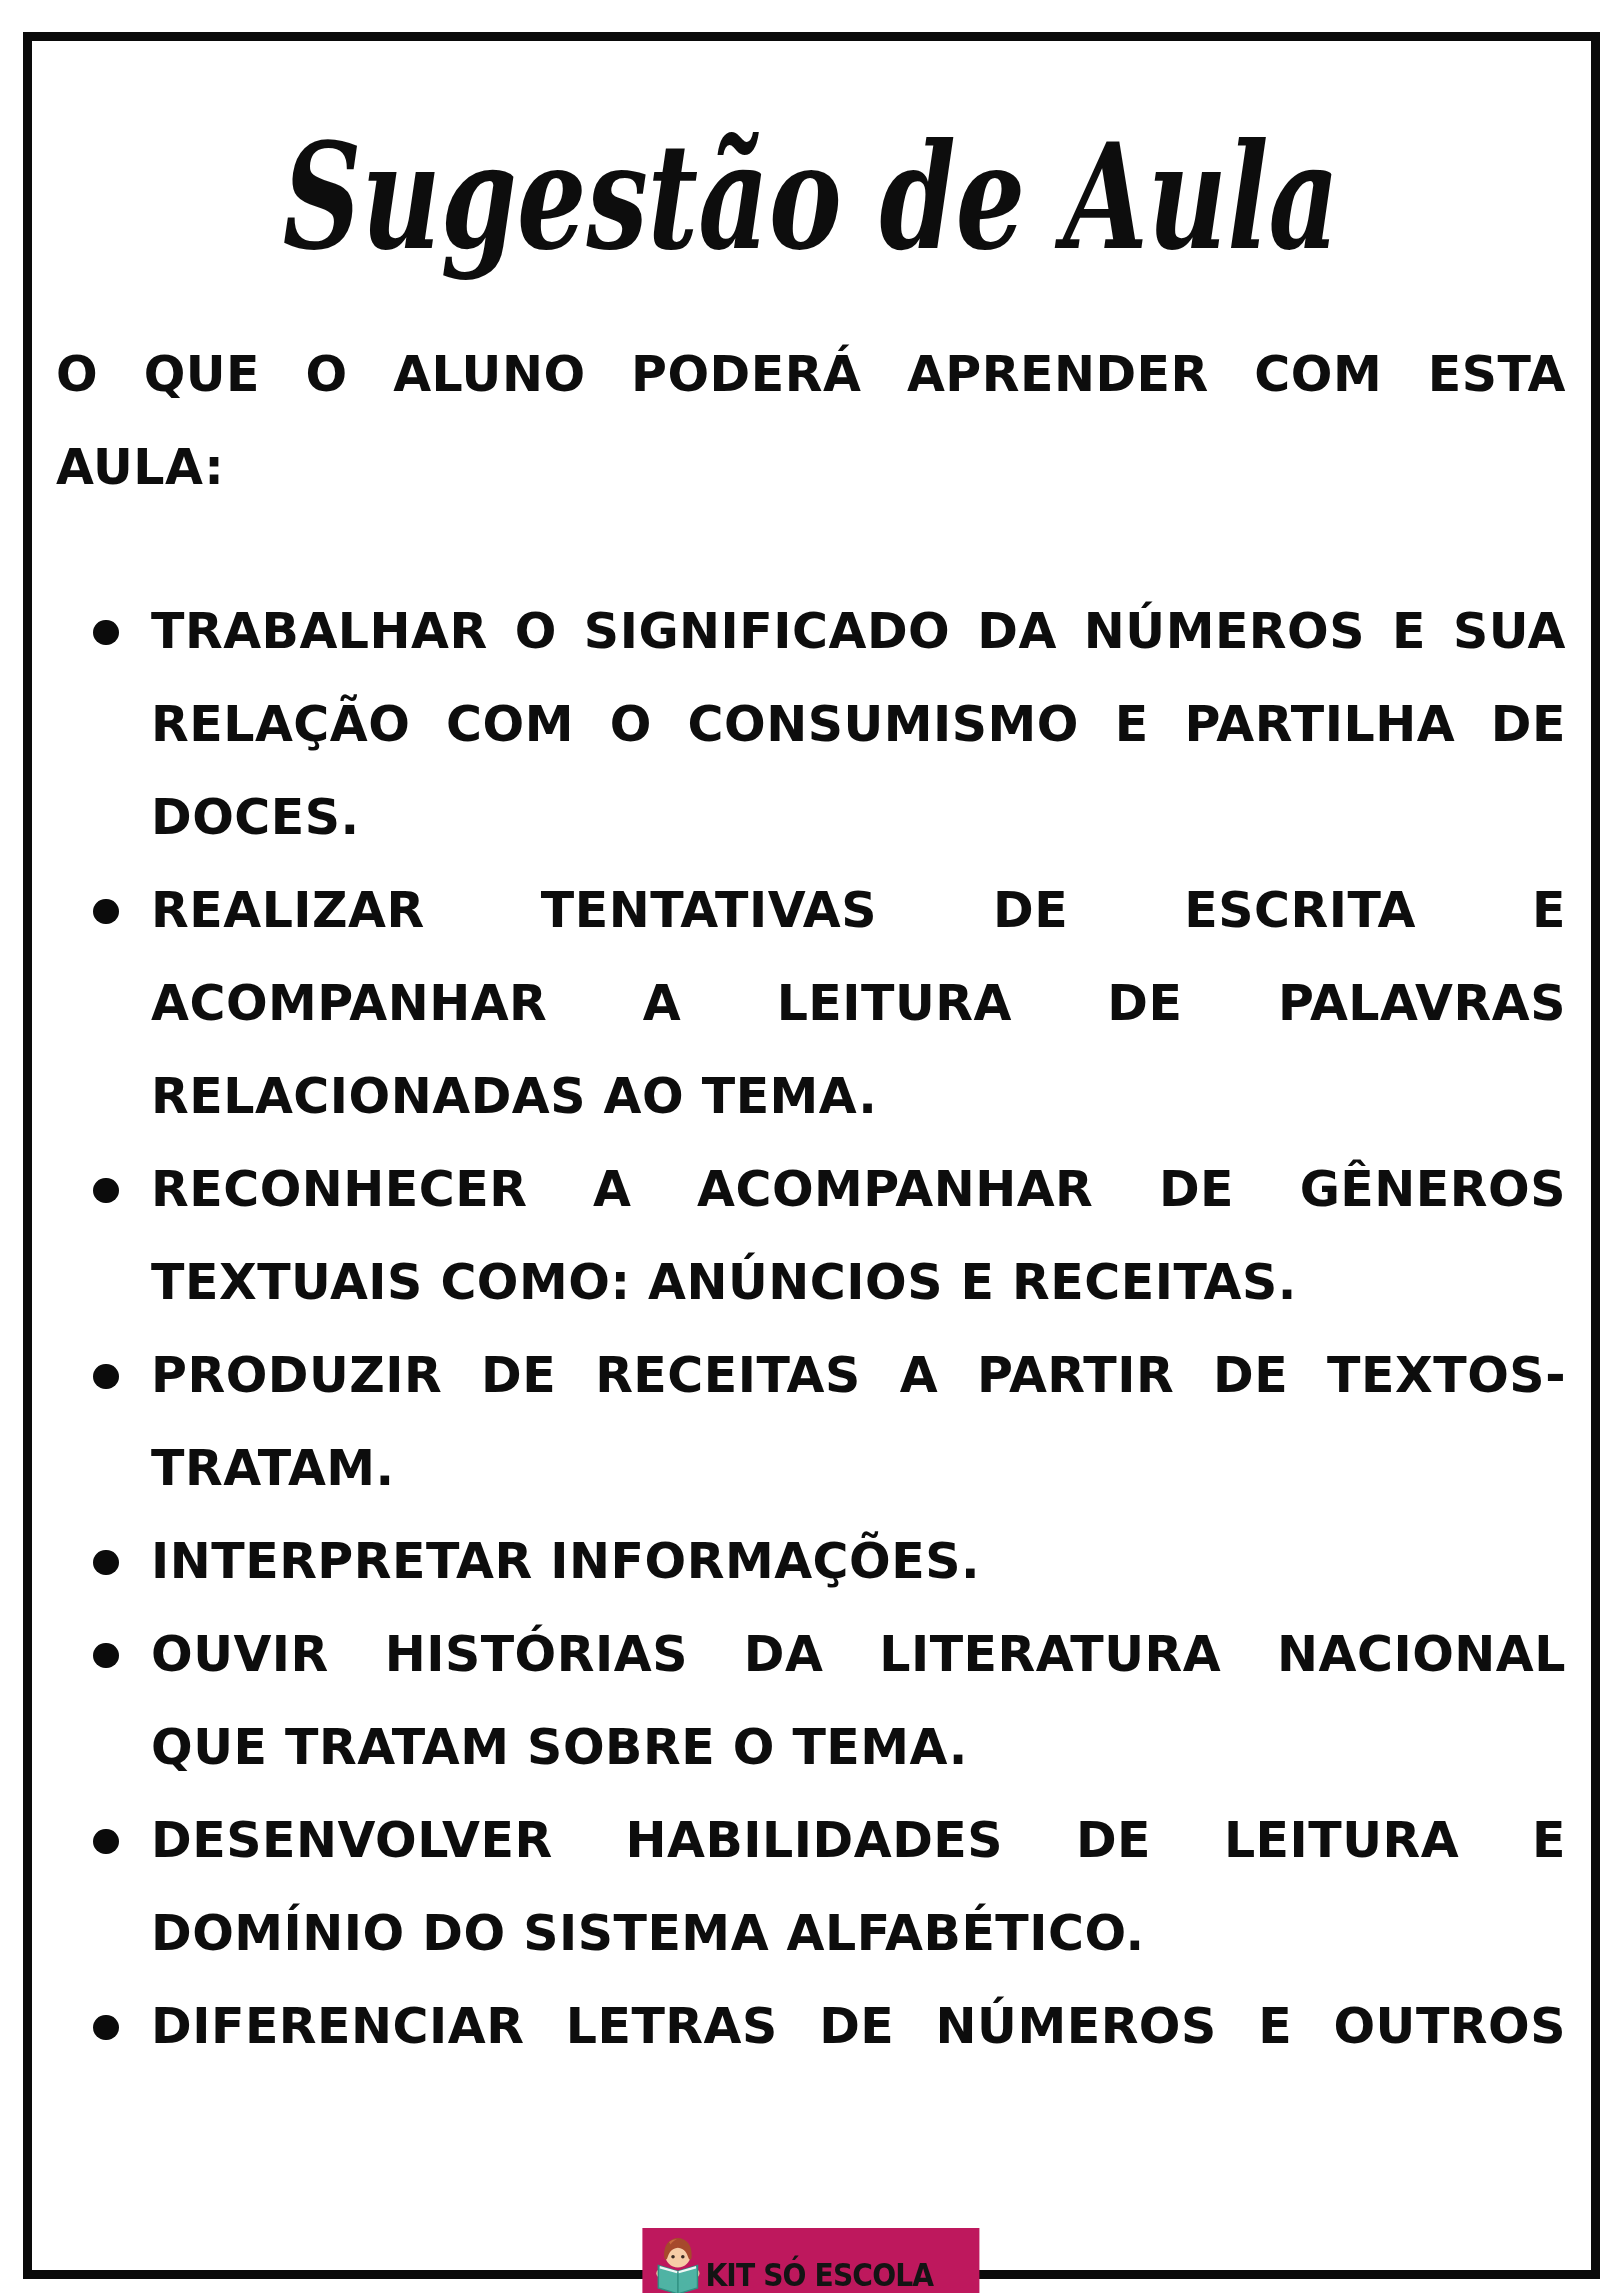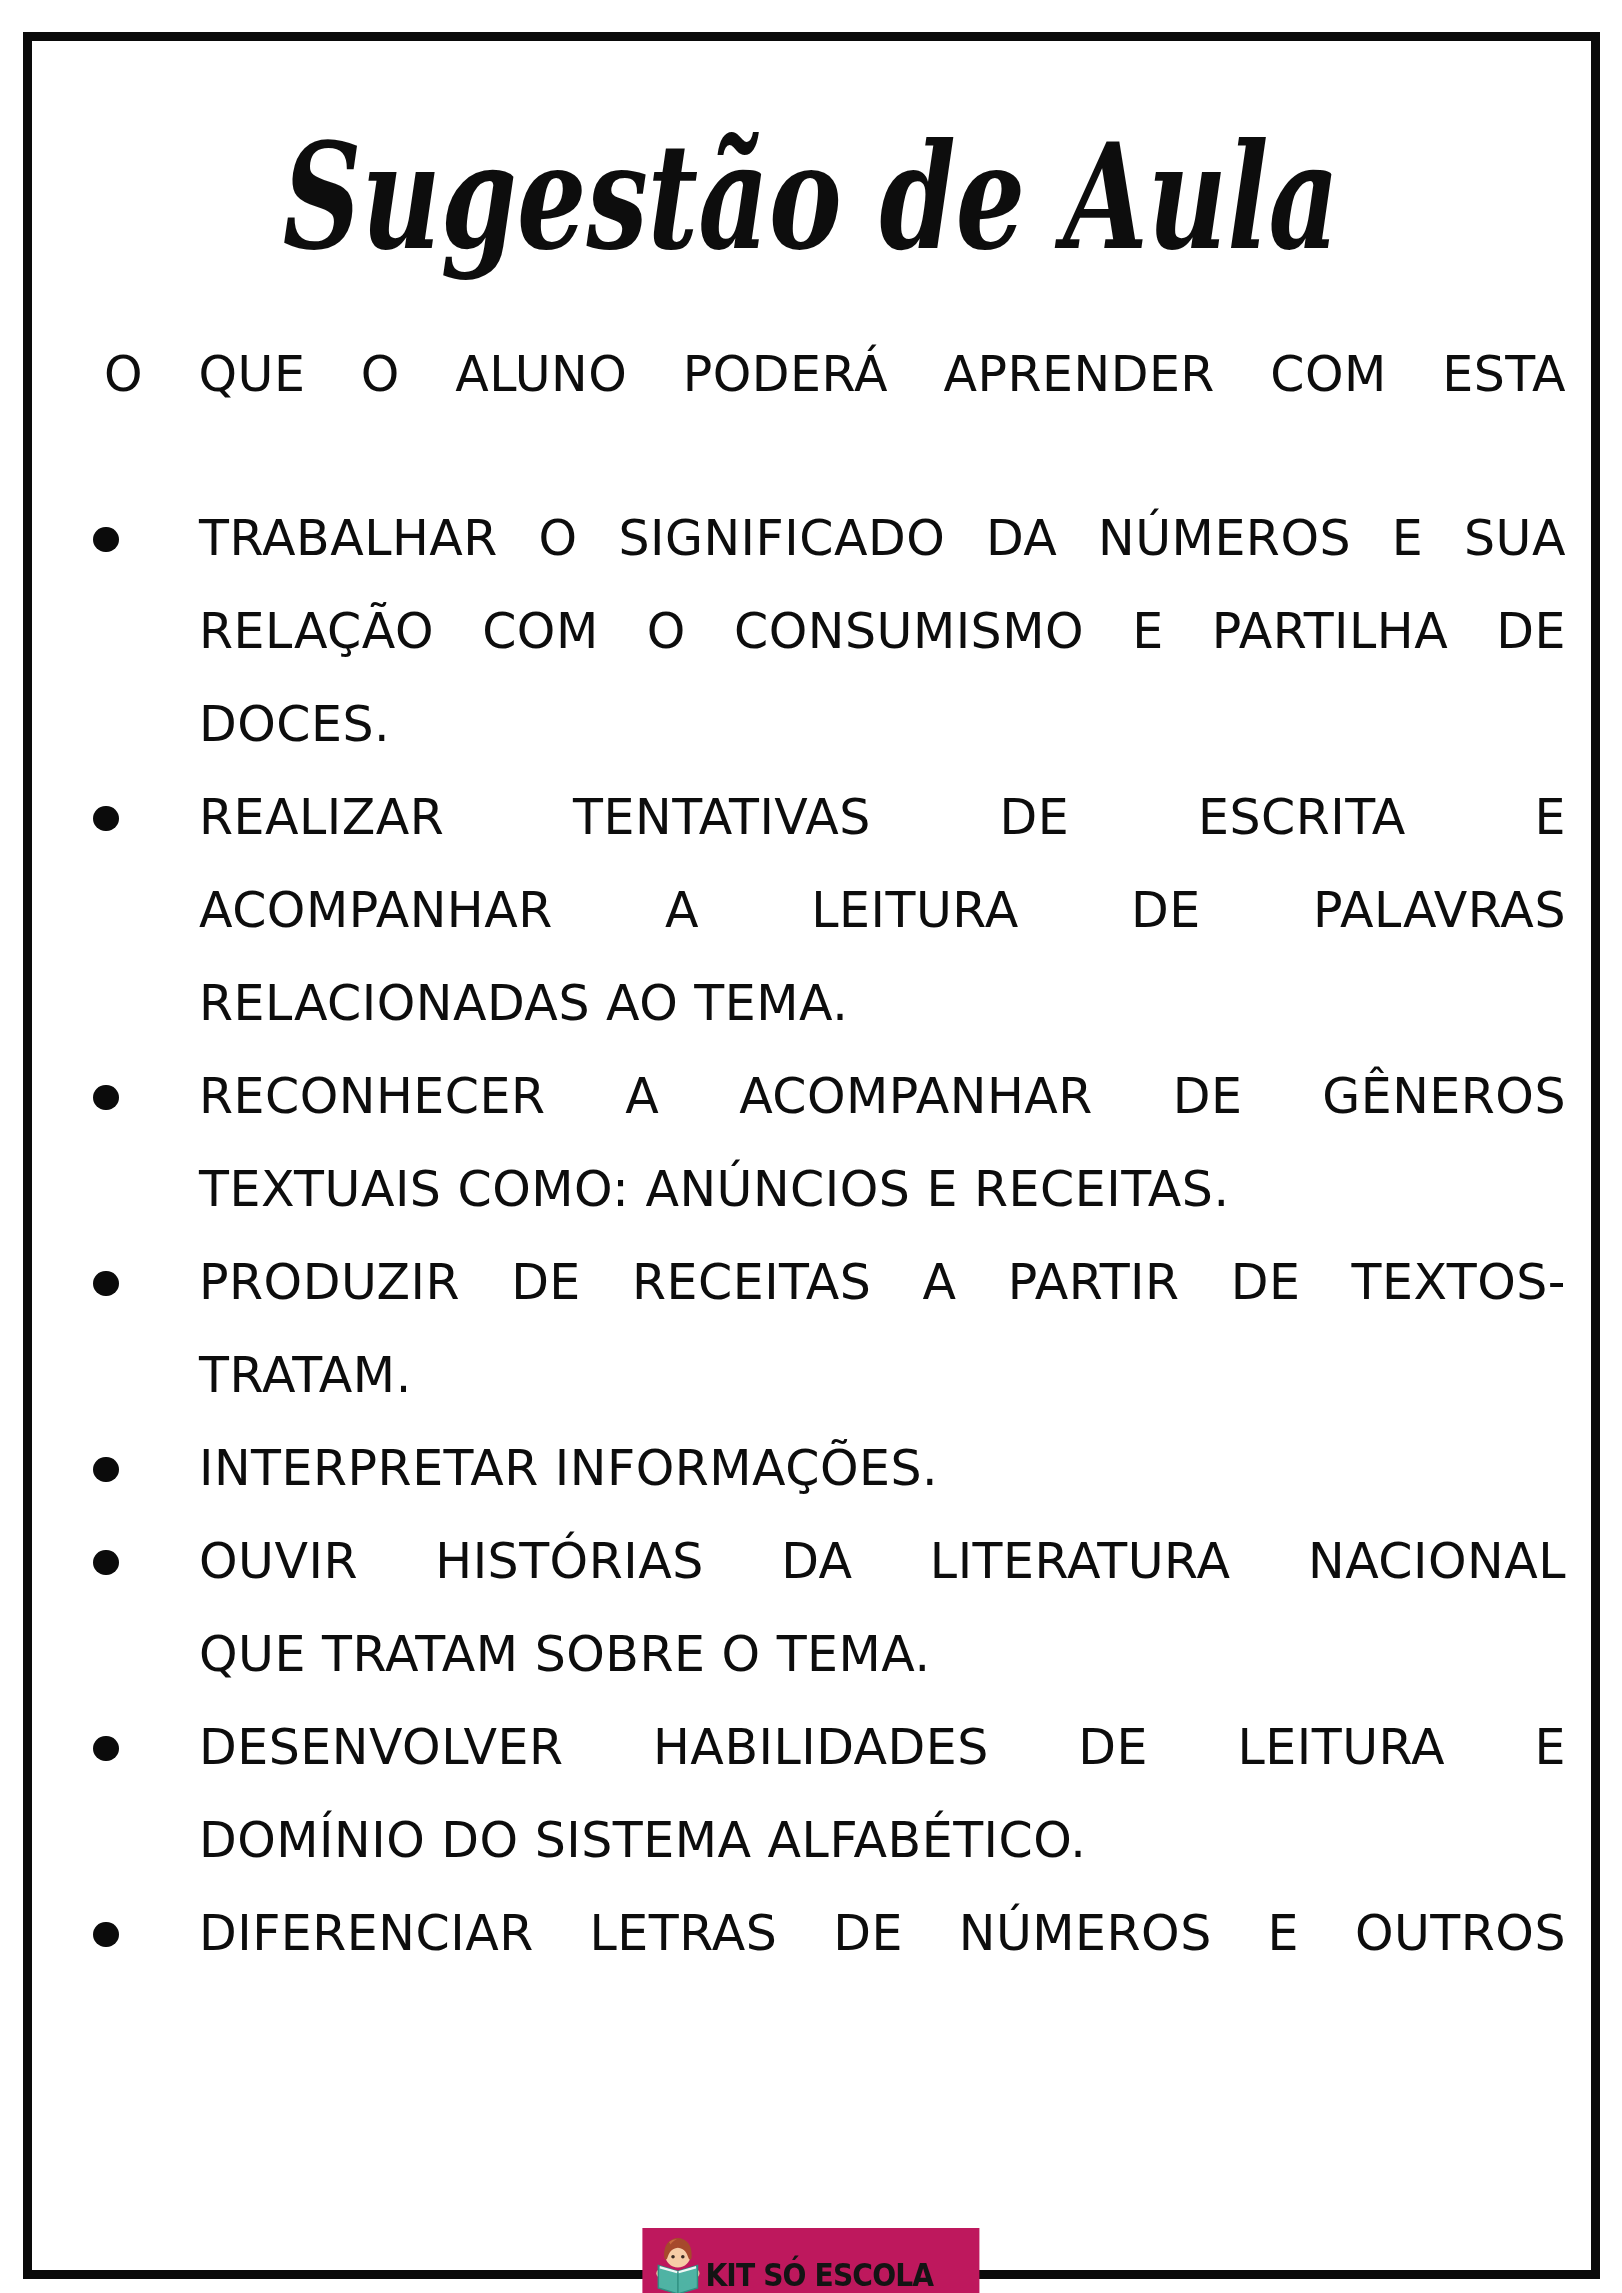--- a/index.html
+++ b/index.html
@@ -11,22 +11,22 @@
   .frame{
     position:absolute;left:22.5px;top:32px;width:1577px;height:2247px;
     box-sizing:border-box;border:9.8px solid #0a0a0a;
     padding:0 24.5px;
   }
   
   .title{margin:54px 0 0 0;text-align:center;}
   .title svg{display:block;margin:0 auto;}
   
   .textline{
-    height:93px;line-height:93px;font-size:49px;font-weight:normal;
-    white-space:nowrap;overflow:visible;letter-spacing:0.5px;margin-left:48px;
+    height:93px;line-height:93px;font-size:49px;font-weight:bold;
+    white-space:nowrap;overflow:visible;letter-spacing:0.5px;
   }
   .just{text-align:justify;text-align-last:justify;}
   .intro{margin-top:7.8px;}
   .objectives{list-style:none;margin:71px 0 0 0;padding:0;}
   .objectives li{position:relative;padding-left:95px;}
   .dot{
     position:absolute;left:37px;top:35px;width:25.5px;height:25.5px;
     border-radius:50%;background:#0b0b0b;
   }
   
@@ -47,20 +47,21 @@
 <div class="frame">
 
   <h1 class="title">
     <svg width="1274" height="225" viewBox="0 0 1300 230">
       <text x="650" y="156" text-anchor="middle" font-family="DejaVu Serif, serif" font-style="italic" font-weight="bold" font-size="150" fill="#0d0d0d" textLength="1080" lengthAdjust="spacingAndGlyphs">Sugestão de Aula</text>
     </svg>
   </h1>
 
   <div class="intro">
     <div class="textline just">O QUE O ALUNO PODERÁ APRENDER COM ESTA</div>
+    <div class="textline">AULA:</div>
   </div>
 
   <ul class="objectives">
     <li>
       <span class="dot"></span>
       <div class="textline just">TRABALHAR O SIGNIFICADO DA NÚMEROS E SUA</div>
       <div class="textline just">RELAÇÃO COM O CONSUMISMO E PARTILHA DE</div>
       <div class="textline">DOCES.</div>
     </li>
     <li>

